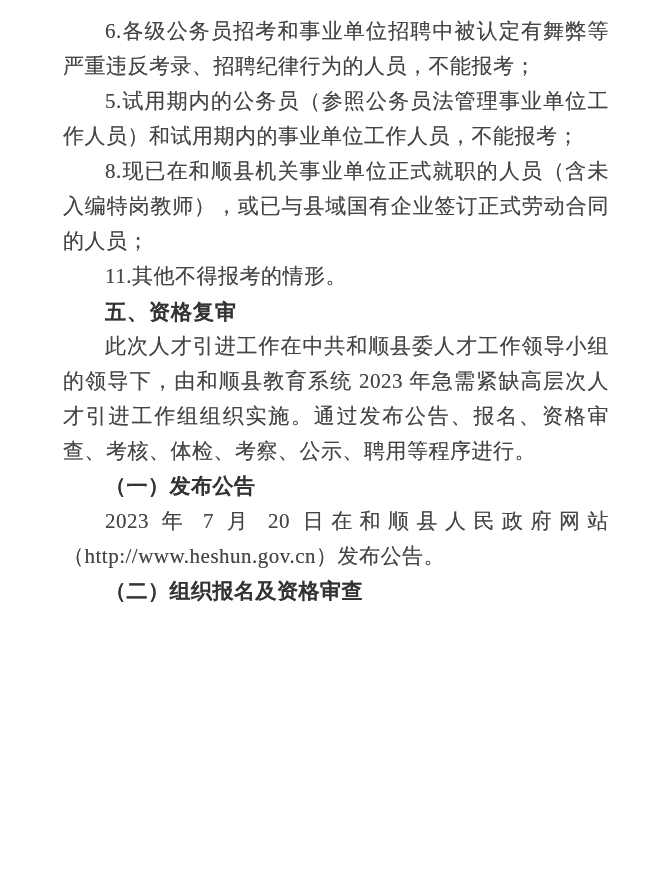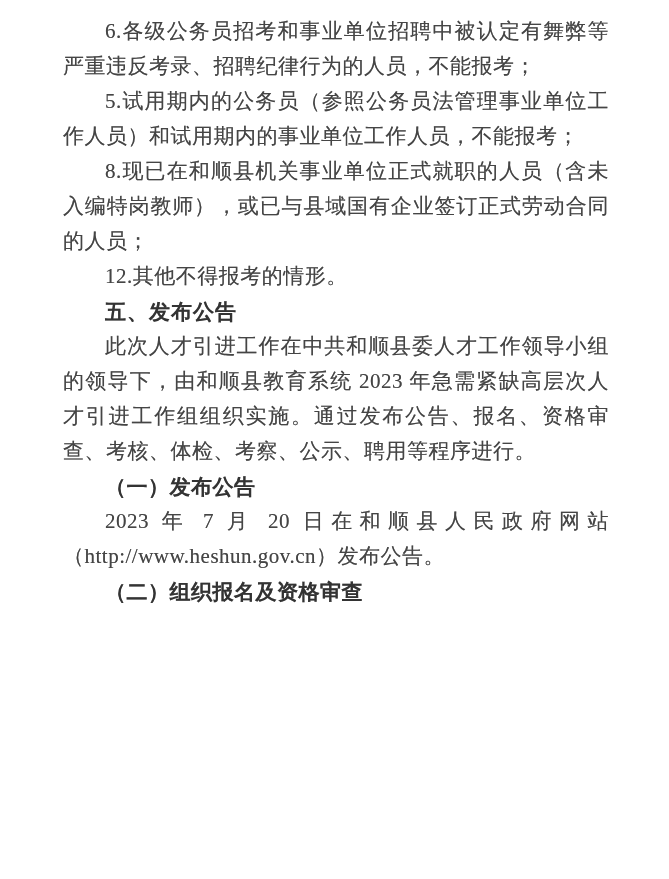--- a/index.html
+++ b/index.html
@@ -36,35 +36,35 @@
     text-shadow: 0 0 0.6px rgba(70,70,70,0.55);
   }
   .doc-content p.heading1 {
     font-family: "Liberation Sans", "DejaVu Sans", sans-serif;
     font-weight: bold;
     color: #333333;
     text-align: left;
     letter-spacing: 1px;
   }
   .doc-content p.heading2 {
-    font-family: Liberation Sans, sans-serif;
+    font-family: Liberation Serif, serif;
     font-weight: bold;
     color: #333333;
     text-align: left;
     letter-spacing: 0.5px;
   }
 </style>
 </head>
 <body>
 
 <div class="page">
   <div class="doc-content" id="doc-content">
       <p class="body">6.各级公务员招考和事业单位招聘中被认定有舞弊等严重违反考录、招聘纪律行为的人员，不能报考；</p>
       <p class="body">5.试用期内的公务员（参照公务员法管理事业单位工作人员）和试用期内的事业单位工作人员，不能报考；</p>
       <p class="body">8.现已在和顺县机关事业单位正式就职的人员（含未入编特岗教师），或已与县域国有企业签订正式劳动合同的人员；</p>
-      <p class="body">12.其他不得报考的情形。</p>
-      <p class="heading1">五、发布公告</p>
+      <p class="body">11.其他不得报考的情形。</p>
+      <p class="heading1">五、资格复审</p>
       <p class="body">此次人才引进工作在中共和顺县委人才工作领导小组的领导下，由和顺县教育系统 2023 年急需紧缺高层次人才引进工作组组织实施。通过发布公告、报名、资格审查、考核、体检、考察、公示、聘用等程序进行。</p>
       <p class="heading2">（一）发布公告</p>
       <p class="body">2023 年 7 月 20 日在和顺县人民政府网站（http://www.heshun.gov.cn）发布公告。</p>
       <p class="heading2">（二）组织报名及资格审查</p>
     </div>
 </div>
 
 </body></html>

